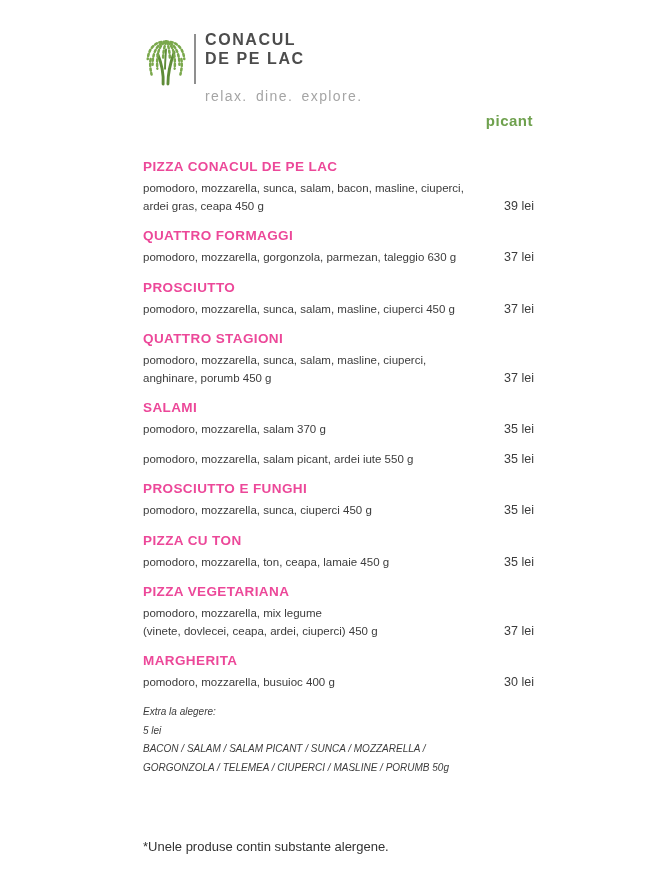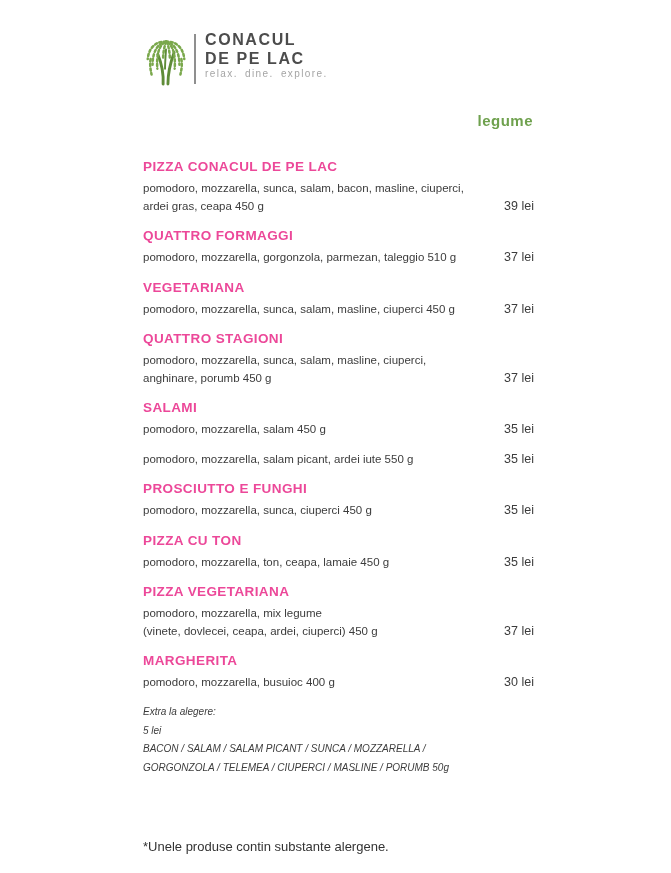--- a/index.html
+++ b/index.html
@@ -37,22 +37,22 @@
   }
   .brand-name {
     font-weight: bold;
     font-size: 16px;
     line-height: 19px;
     letter-spacing: 1.6px;
     color: #4c4c4c;
     white-space: pre-line;
   }
   .brand-tagline {
-    margin-top: 0;
-    font-size: 10px;
+    margin-top: 20px;
+    font-size: 14px;
     letter-spacing: 1.4px;
     word-spacing: 3px;
     color: #a5a5a5;
   }
 
   
   .section-title {
     position: absolute;
     left: 143px;
     top: 112px;
@@ -146,61 +146,61 @@
       </g>
     </svg>
     <div class="logo-divider"></div>
     <div>
       <div class="brand-name">CONACUL
 DE PE LAC</div>
       <div class="brand-tagline">relax. dine. explore.</div>
     </div>
   </div>
 
-  <div class="section-title" style="color: rgb(111, 161, 78);">legume</div>
+  <div class="section-title" style="color: rgb(111, 161, 78);">picant</div>
 
   <div class="menu" id="menu">
     <div class="menu-item">
       <div class="item-name">PIZZA CONACUL DE PE LAC</div>
       <div class="item-row">
         <div class="item-desc">pomodoro, mozzarella, sunca, salam, bacon, masline, ciuperci,
 ardei gras, ceapa 450 g</div>
         <div class="item-price">39 lei</div>
       </div>
     </div>
 
     <div class="menu-item">
       <div class="item-name">QUATTRO FORMAGGI</div>
       <div class="item-row">
-        <div class="item-desc">pomodoro, mozzarella, gorgonzola, parmezan, taleggio  510 g</div>
-        <div class="item-price">37 lei</div>
-      </div>
-    </div>
-
-    <div class="menu-item">
-      <div class="item-name">VEGETARIANA</div>
+        <div class="item-desc">pomodoro, mozzarella, gorgonzola, parmezan, taleggio  630 g</div>
+        <div class="item-price">37 lei</div>
+      </div>
+    </div>
+
+    <div class="menu-item">
+      <div class="item-name">PROSCIUTTO</div>
       <div class="item-row">
         <div class="item-desc">pomodoro, mozzarella, sunca, salam, masline, ciuperci 450 g</div>
         <div class="item-price">37 lei</div>
       </div>
     </div>
 
     <div class="menu-item">
       <div class="item-name">QUATTRO STAGIONI</div>
       <div class="item-row">
         <div class="item-desc">pomodoro, mozzarella, sunca, salam, masline, ciuperci,
 anghinare, porumb    450 g</div>
         <div class="item-price">37 lei</div>
       </div>
     </div>
 
     <div class="menu-item">
       <div class="item-name">SALAMI</div>
       <div class="item-row">
-        <div class="item-desc">pomodoro, mozzarella, salam 450 g</div>
+        <div class="item-desc">pomodoro, mozzarella, salam 370 g</div>
         <div class="item-price">35 lei</div>
       </div>
     </div>
 
     <div class="menu-item">
       <div class="item-row">
         <div class="item-desc">pomodoro, mozzarella, salam picant, ardei iute 550 g</div>
         <div class="item-price">35 lei</div>
       </div>
     </div>

